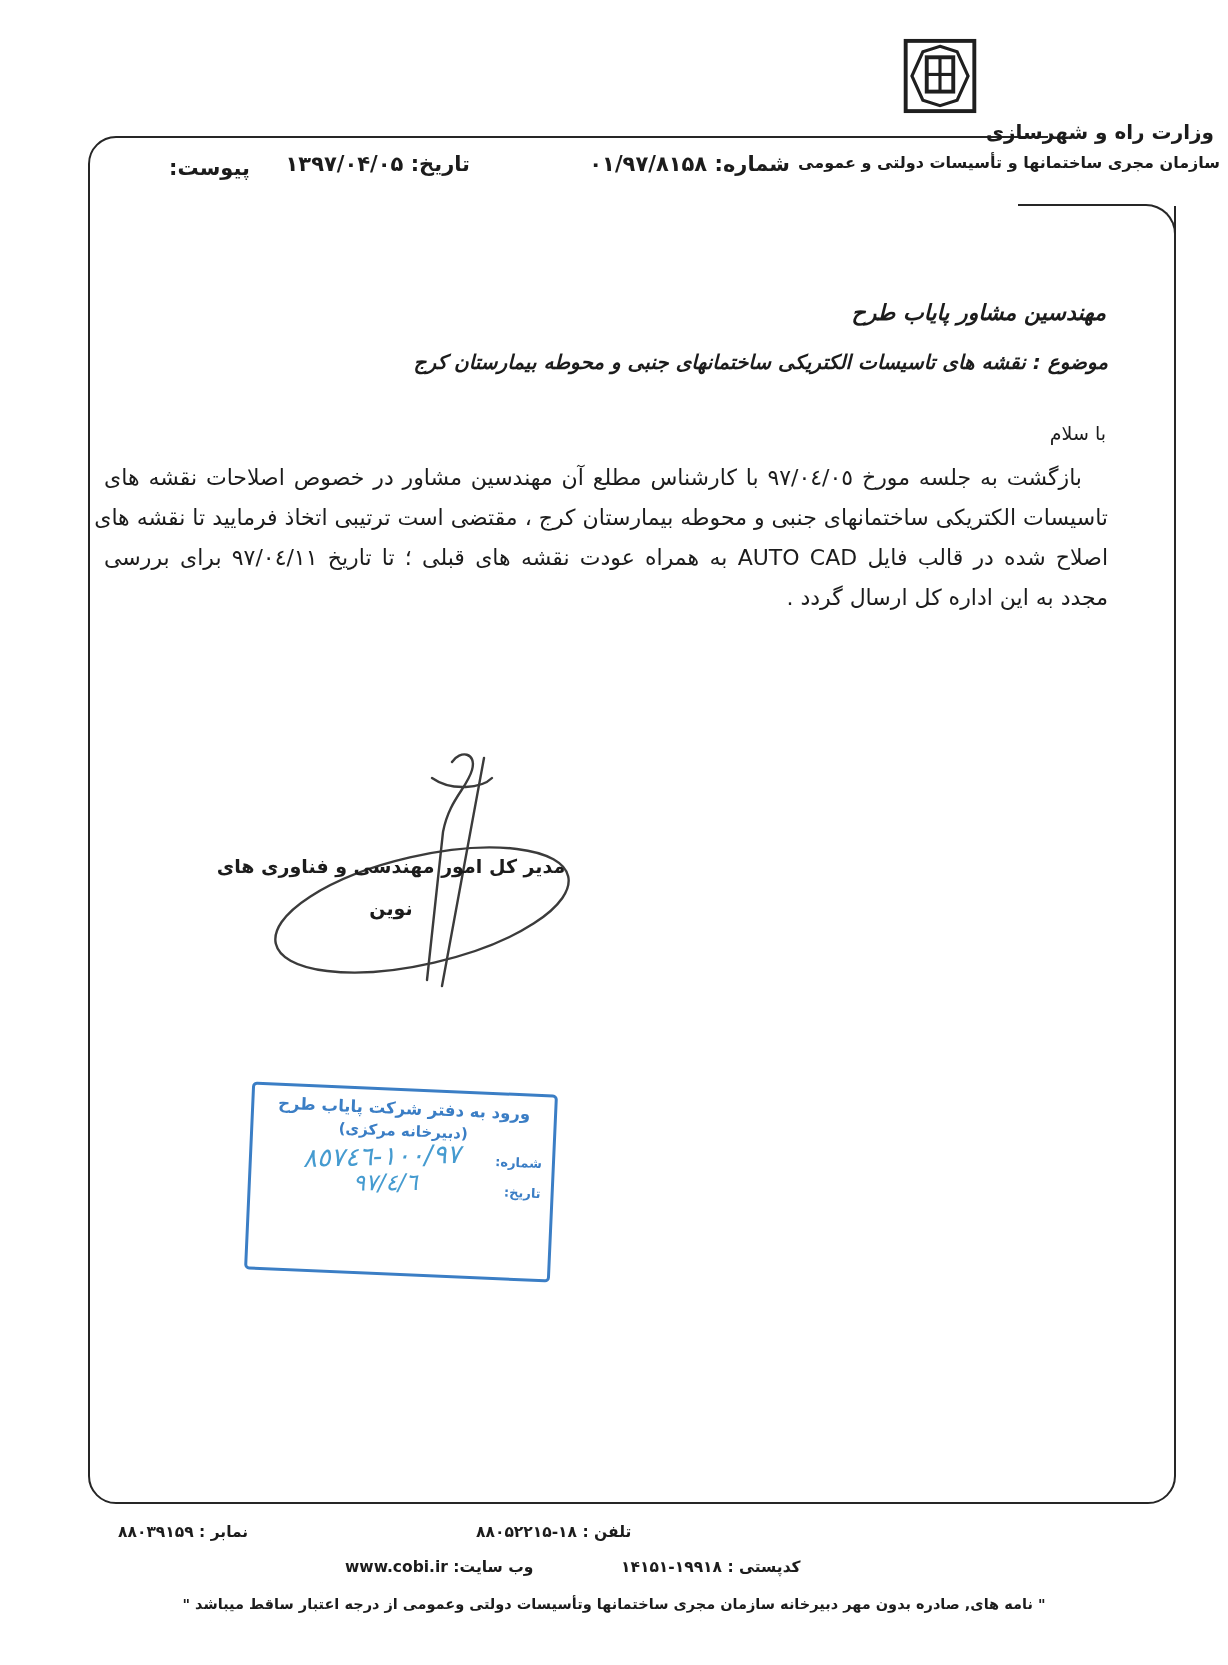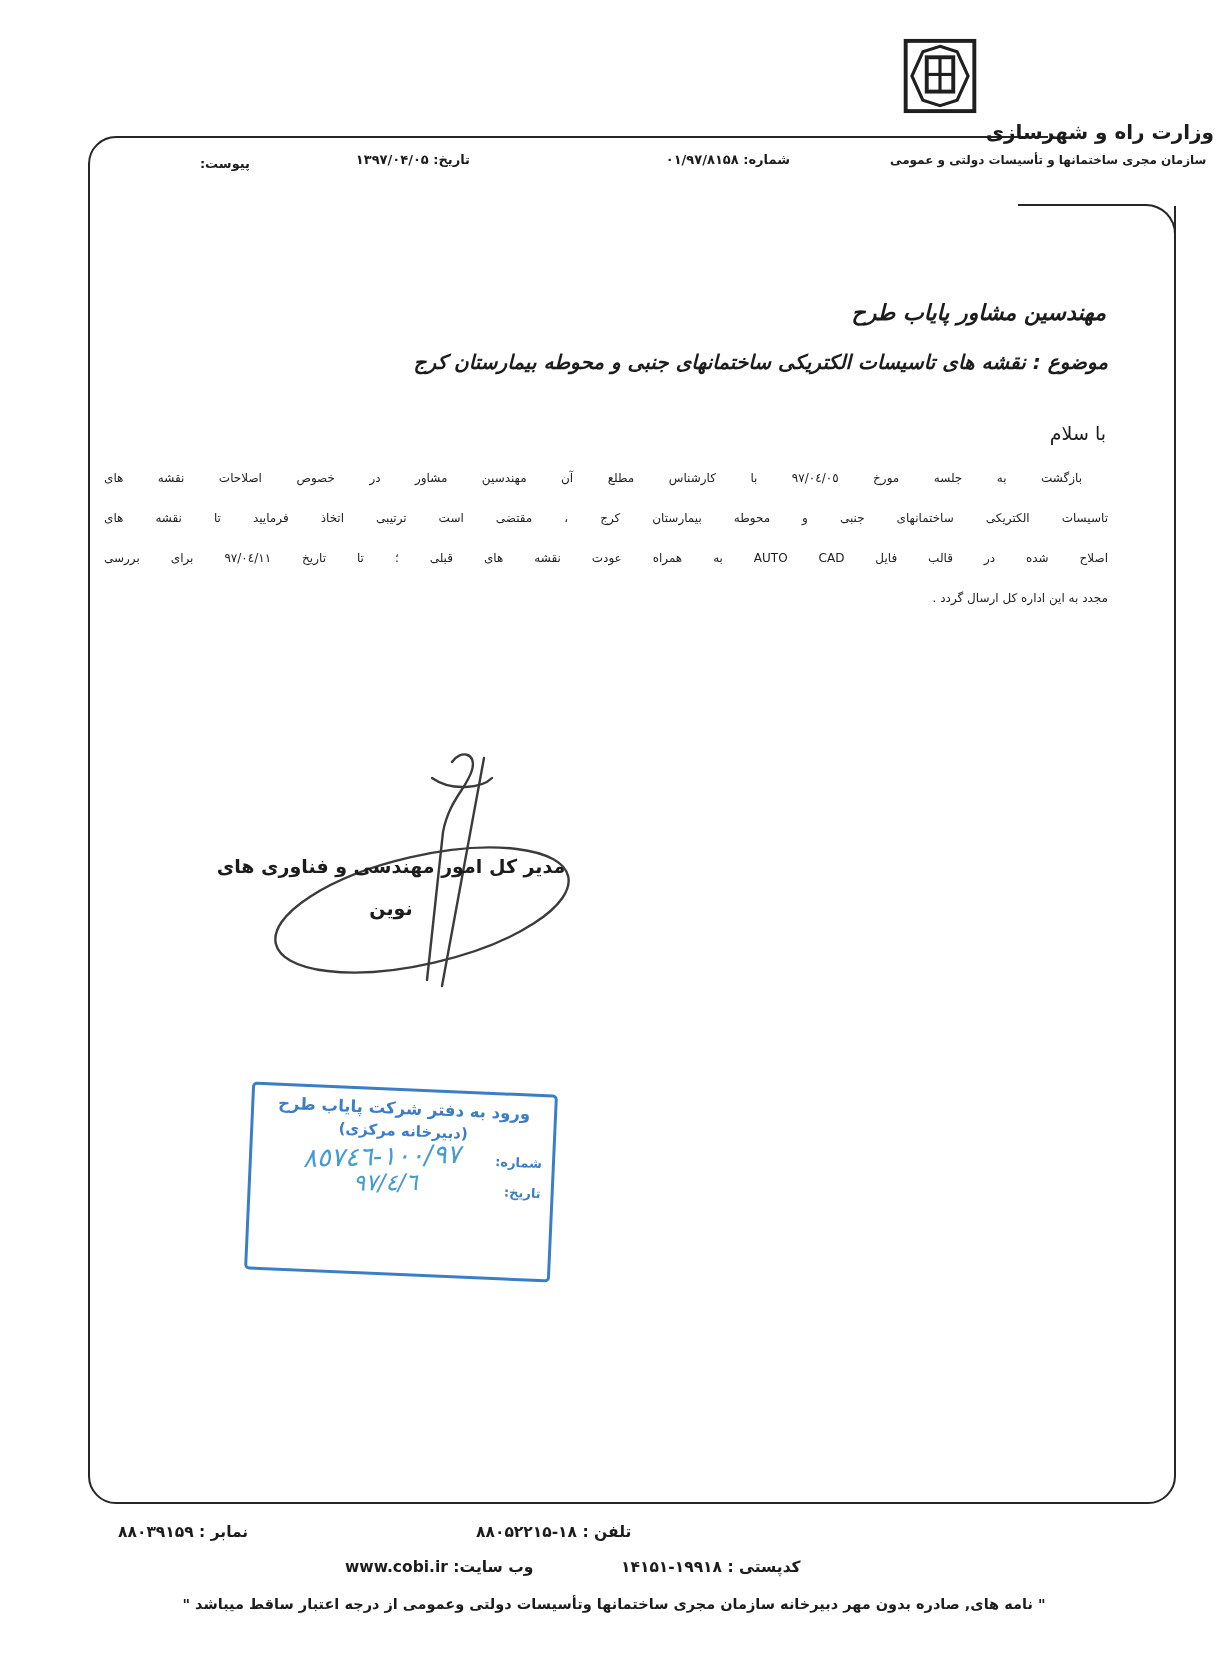--- a/index.html
+++ b/index.html
@@ -30,43 +30,43 @@
     border-top-right-radius:30px;
   }
   
   .emblem{position:absolute;left:901px;top:36px;width:78px;height:80px;}
   .ministry{
     position:absolute;right:14px;top:120px;width:220px;
     font-size:20px;font-weight:bold;text-align:center;white-space:nowrap;
   }
   .organization{
     position:absolute;right:8px;top:153px;width:330px;
-    font-size:12px;font-weight:bold;text-align:left;white-space:nowrap;
+    font-size:16px;font-weight:bold;text-align:left;white-space:nowrap;
   }
   
-  .meta-item{position:absolute;font-size:13px;font-weight:bold;white-space:nowrap;}
+  .meta-item{position:absolute;font-size:21px;font-weight:bold;white-space:nowrap;}
   .meta-number{right:438px;top:152px;}
   .meta-date{right:758px;top:152px;}
   .meta-attach{right:978px;top:156px;}
   .num{direction:ltr;unicode-bidi:isolate;display:inline-block;padding-left:6px;}
   
   .besmellah{
     position:absolute;left:0;right:60px;top:231px;text-align:center;
     font-size:18px;font-weight:bold;
   }
   .recipient{
     position:absolute;right:122px;top:300px;
     font-size:22px;font-weight:bold;font-style:italic;white-space:nowrap;
   }
   .subject{
     position:absolute;right:120px;top:350px;
     font-size:20px;font-weight:bold;font-style:italic;white-space:nowrap;
   }
   .salutation{position:absolute;right:122px;top:422px;font-size:19px;}
-  .body-text{position:absolute;right:120px;left:104px;top:458px;font-size:12px;}
+  .body-text{position:absolute;right:120px;left:104px;top:458px;font-size:22px;}
   .body-line{height:40px;line-height:40px;text-align:justify;text-align-last:justify;white-space:nowrap;}
   .body-line.first{padding-right:26px;}
   .body-line.last{text-align:right;text-align-last:right;}
   
   .sig-block{
     position:absolute;left:196px;top:845px;width:390px;text-align:center;
     font-size:19px;font-weight:bold;line-height:42px;
   }
   .sig-scribble{position:absolute;left:256px;top:748px;width:316px;height:250px;}
   

